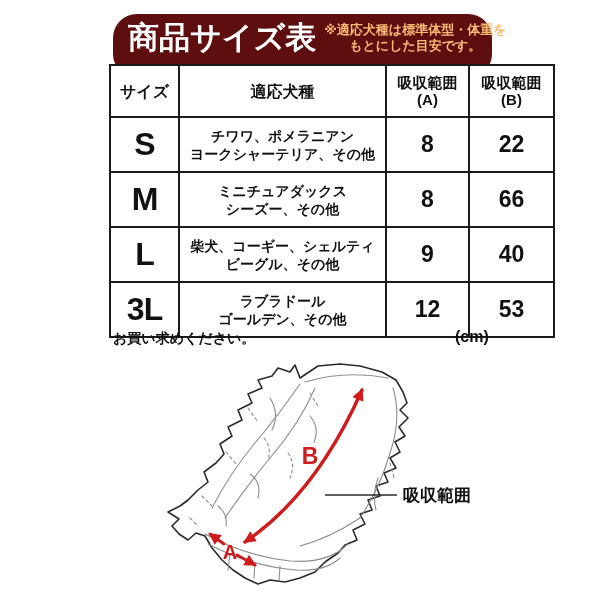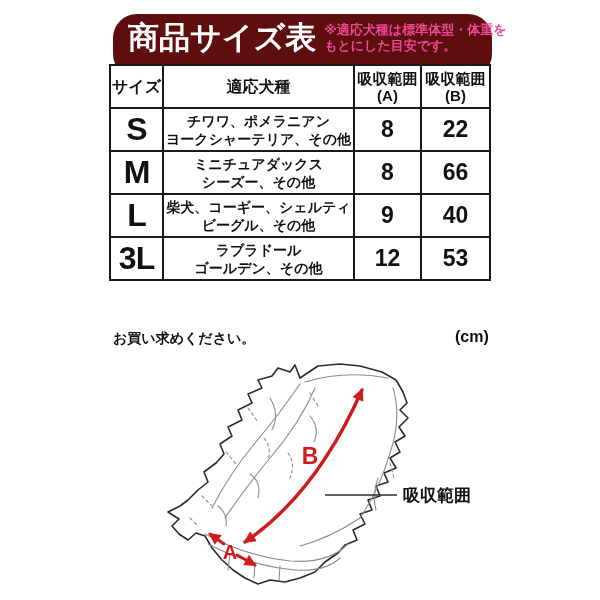--- a/index.html
+++ b/index.html
@@ -10,31 +10,31 @@
   
   .banner{
     position:absolute;left:113px;top:14px;width:379px;height:64px;
     background:#5e0e0f;border-radius:24px;
     display:flex;align-items:center;box-sizing:border-box;padding:0 10px 16px 15px;
   }
   .banner-title{
     color:#fff;font-weight:bold;font-size:31px;letter-spacing:0px;white-space:nowrap;
   }
   .banner-note{
-    color:#ec4899;font-weight:bold;font-size:13px;line-height:16px;
-    text-align:left;margin-left:8px;white-space:nowrap;
+    color:#fdba74;font-weight:bold;font-size:13px;line-height:16px;
+    text-align:center;margin-left:8px;white-space:nowrap;
   }
   
   table.size-table{
     position:absolute;left:109px;top:64px;border-collapse:collapse;table-layout:fixed;
     background:#fff;
   }
   .size-table th,.size-table td{
     border:2px solid #1a1a1a;text-align:center;vertical-align:middle;
-    padding:0;font-weight:bold;color:#111;
+    padding:8px;font-weight:bold;color:#111;
   }
   .size-table tr{height:43px;}
   .col-size{width:51px;}
   .col-breed{width:189px;}
   .col-a{width:65px;}
   .col-b{width:67px;}
   .h-cell{font-size:16px;line-height:17px;}
   .h-range{font-size:15px;line-height:17px;}
   .cell-size{font-size:32px;letter-spacing:-1px;}
   .cell-breed{font-size:14px;line-height:18px;}

